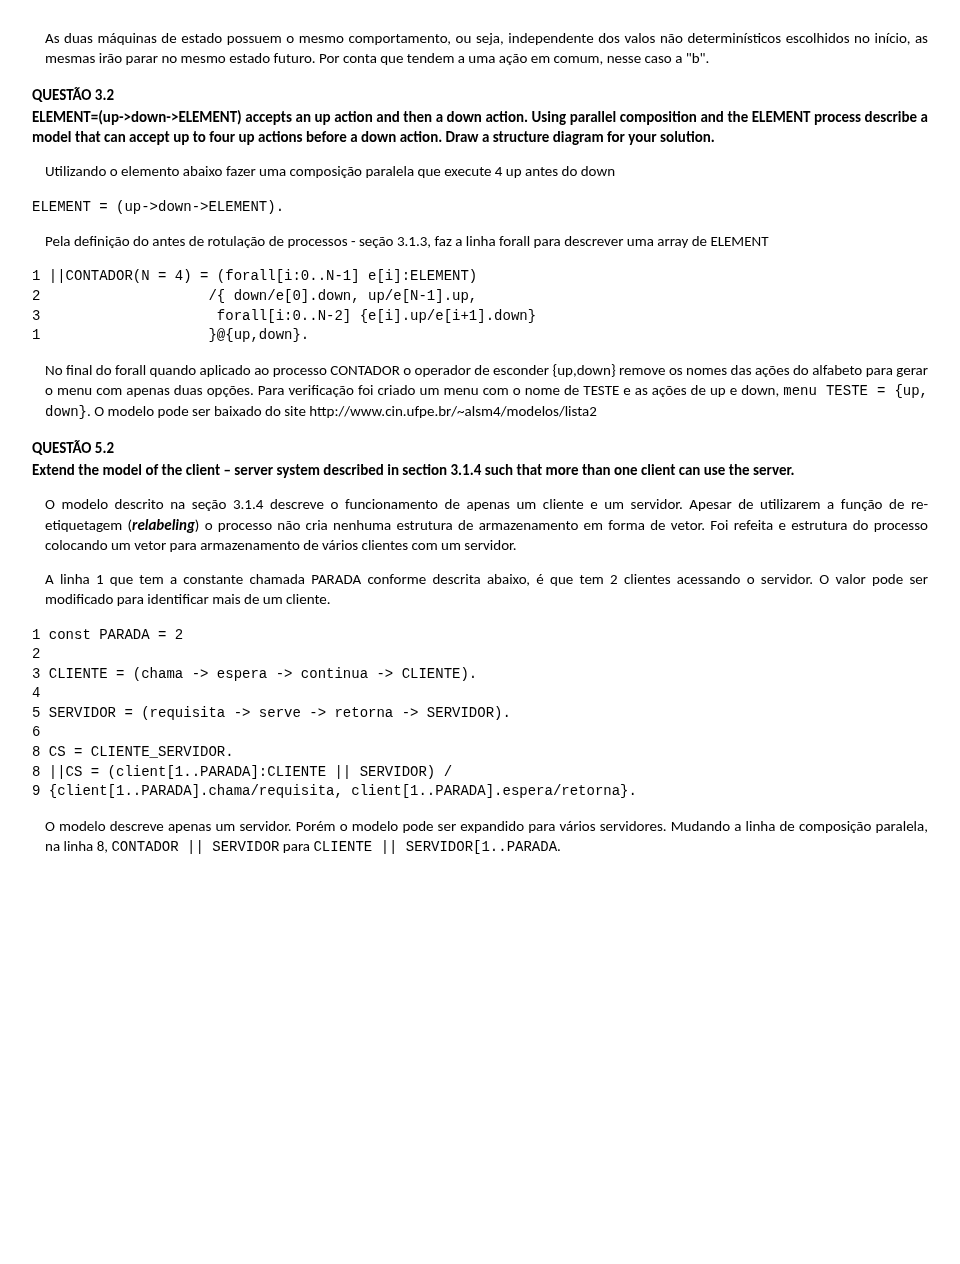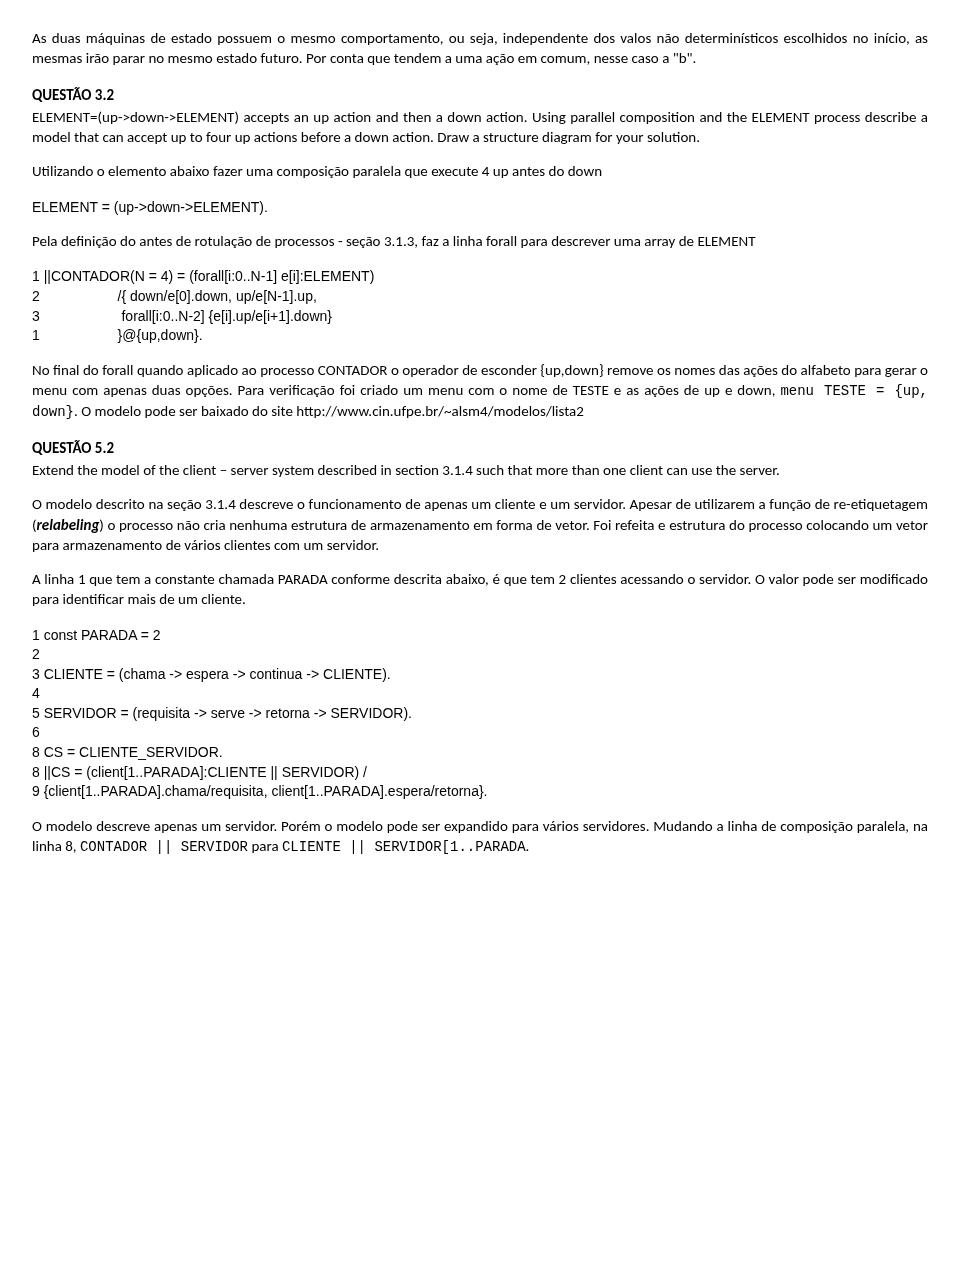--- a/index.html
+++ b/index.html
@@ -6,42 +6,42 @@
     font-family: Calibri, Arial, sans-serif;
     font-size: 15px;
     line-height: 1.35;
     color: #000;
     background: #fff;
     margin: 0;
     padding: 28px 32px;
     max-width: 960px;
   }
   p {
-    margin: 0 0 14px 0;
+    margin: 0 0 14px 13px;
     text-align: justify;
   }
   .mono {
     font-family: "Courier New", Courier, monospace;
     font-size: 14px;
   }
   .section-title {
     font-weight: bold;
     margin: 16px 0 2px 0;
   }
   .question-text {
-    font-weight: normal;
+    font-weight: bold;
     margin: 0 0 14px 0;
     text-align: justify;
   }
   .italic {
     font-style: italic;
     font-weight: bold;
   }
   pre.mono {
-    font-family: Liberation Sans, sans-serif;
+    font-family: Liberation Mono, monospace;
     font-size: 14px;
     white-space: pre;
     margin: 16px 0 14px 0;
     line-height: 1.4;
   }
 </style>
 </head>
 <body>
 
 <p>As duas máquinas de estado possuem o mesmo comportamento, ou seja, independente dos valos não determinísticos escolhidos no início, as mesmas irão parar no mesmo estado futuro. Por conta que tendem a uma ação em comum, nesse caso a "b".</p>

